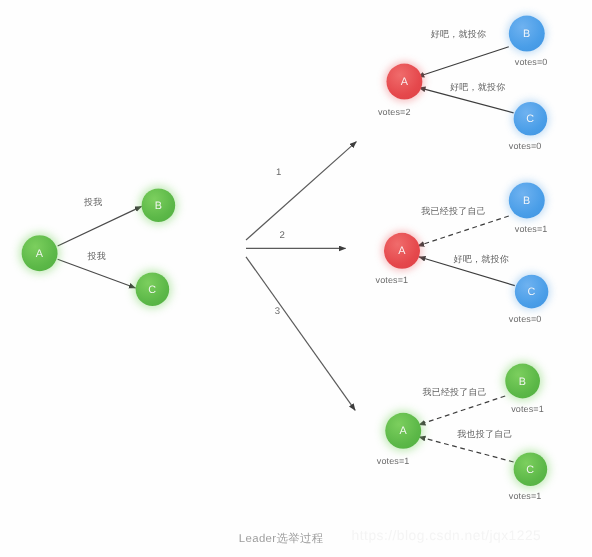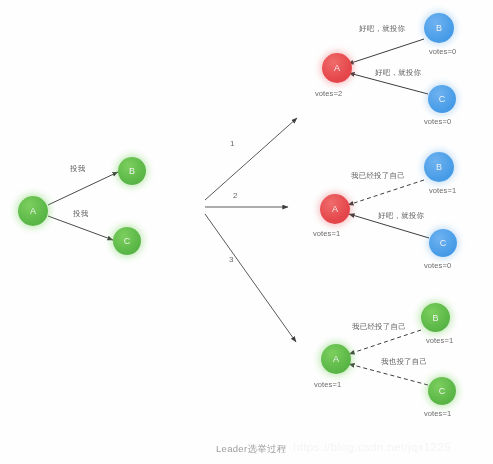--- a/index.html
+++ b/index.html
@@ -182,16 +182,16 @@
   <div class="votes" style="left:426px; top:336px;">votes=1</div>
 
   <div class="node green" style="left:428px; top:377px; width:28px; height:28px;">
     <span class="node-letter">C</span>
   </div>
   <div class="votes" style="left:424px; top:409px;">votes=1</div>
 
   <div class="edge-label" style="left:352px; top:322px;">我已经投了自己</div>
   <div class="edge-label" style="left:381px; top:357px;font-family:Liberation Serif, serif;">我也投了自己</div>
 
-  <div class="caption" style="left:216px; top:443px;">Leader选举过程</div>
+  <div class="caption" style="left:199px; top:443px;">Leader选举过程</div>
   <div class="watermark" style="left:293px; top:441px;">https://blog.csdn.net/jqx1225</div>
 
 </div>
 
 </body></html>

